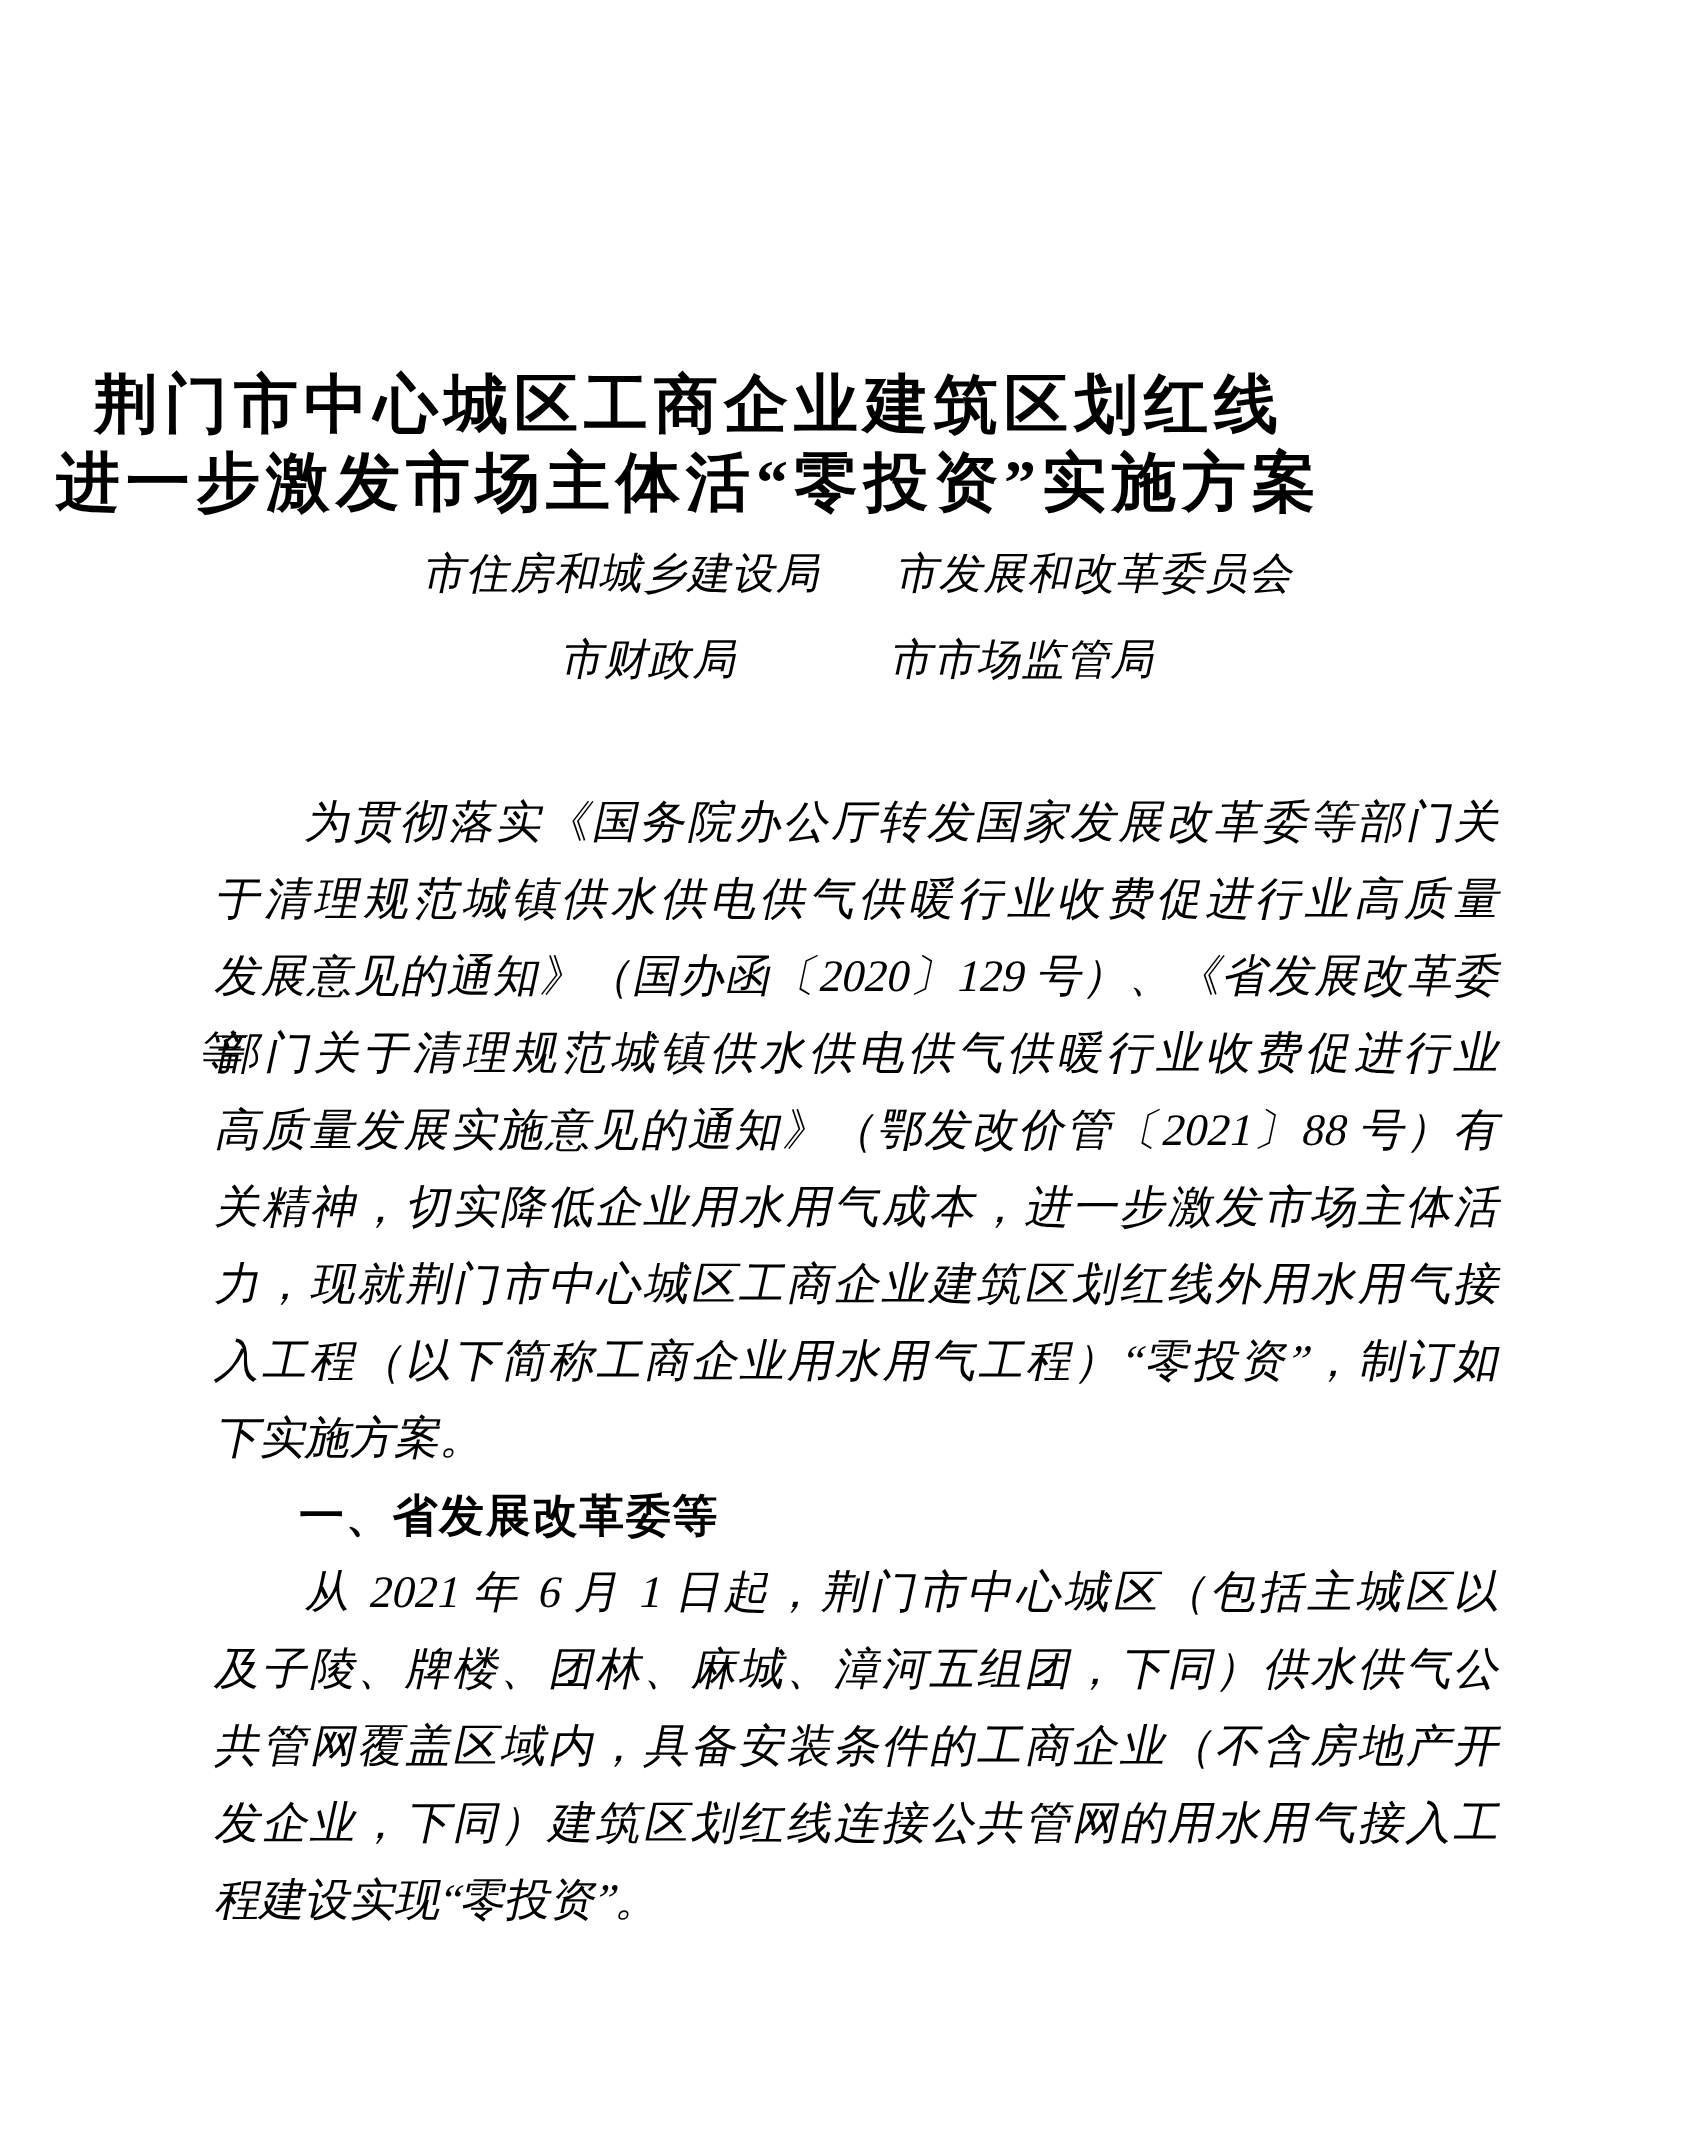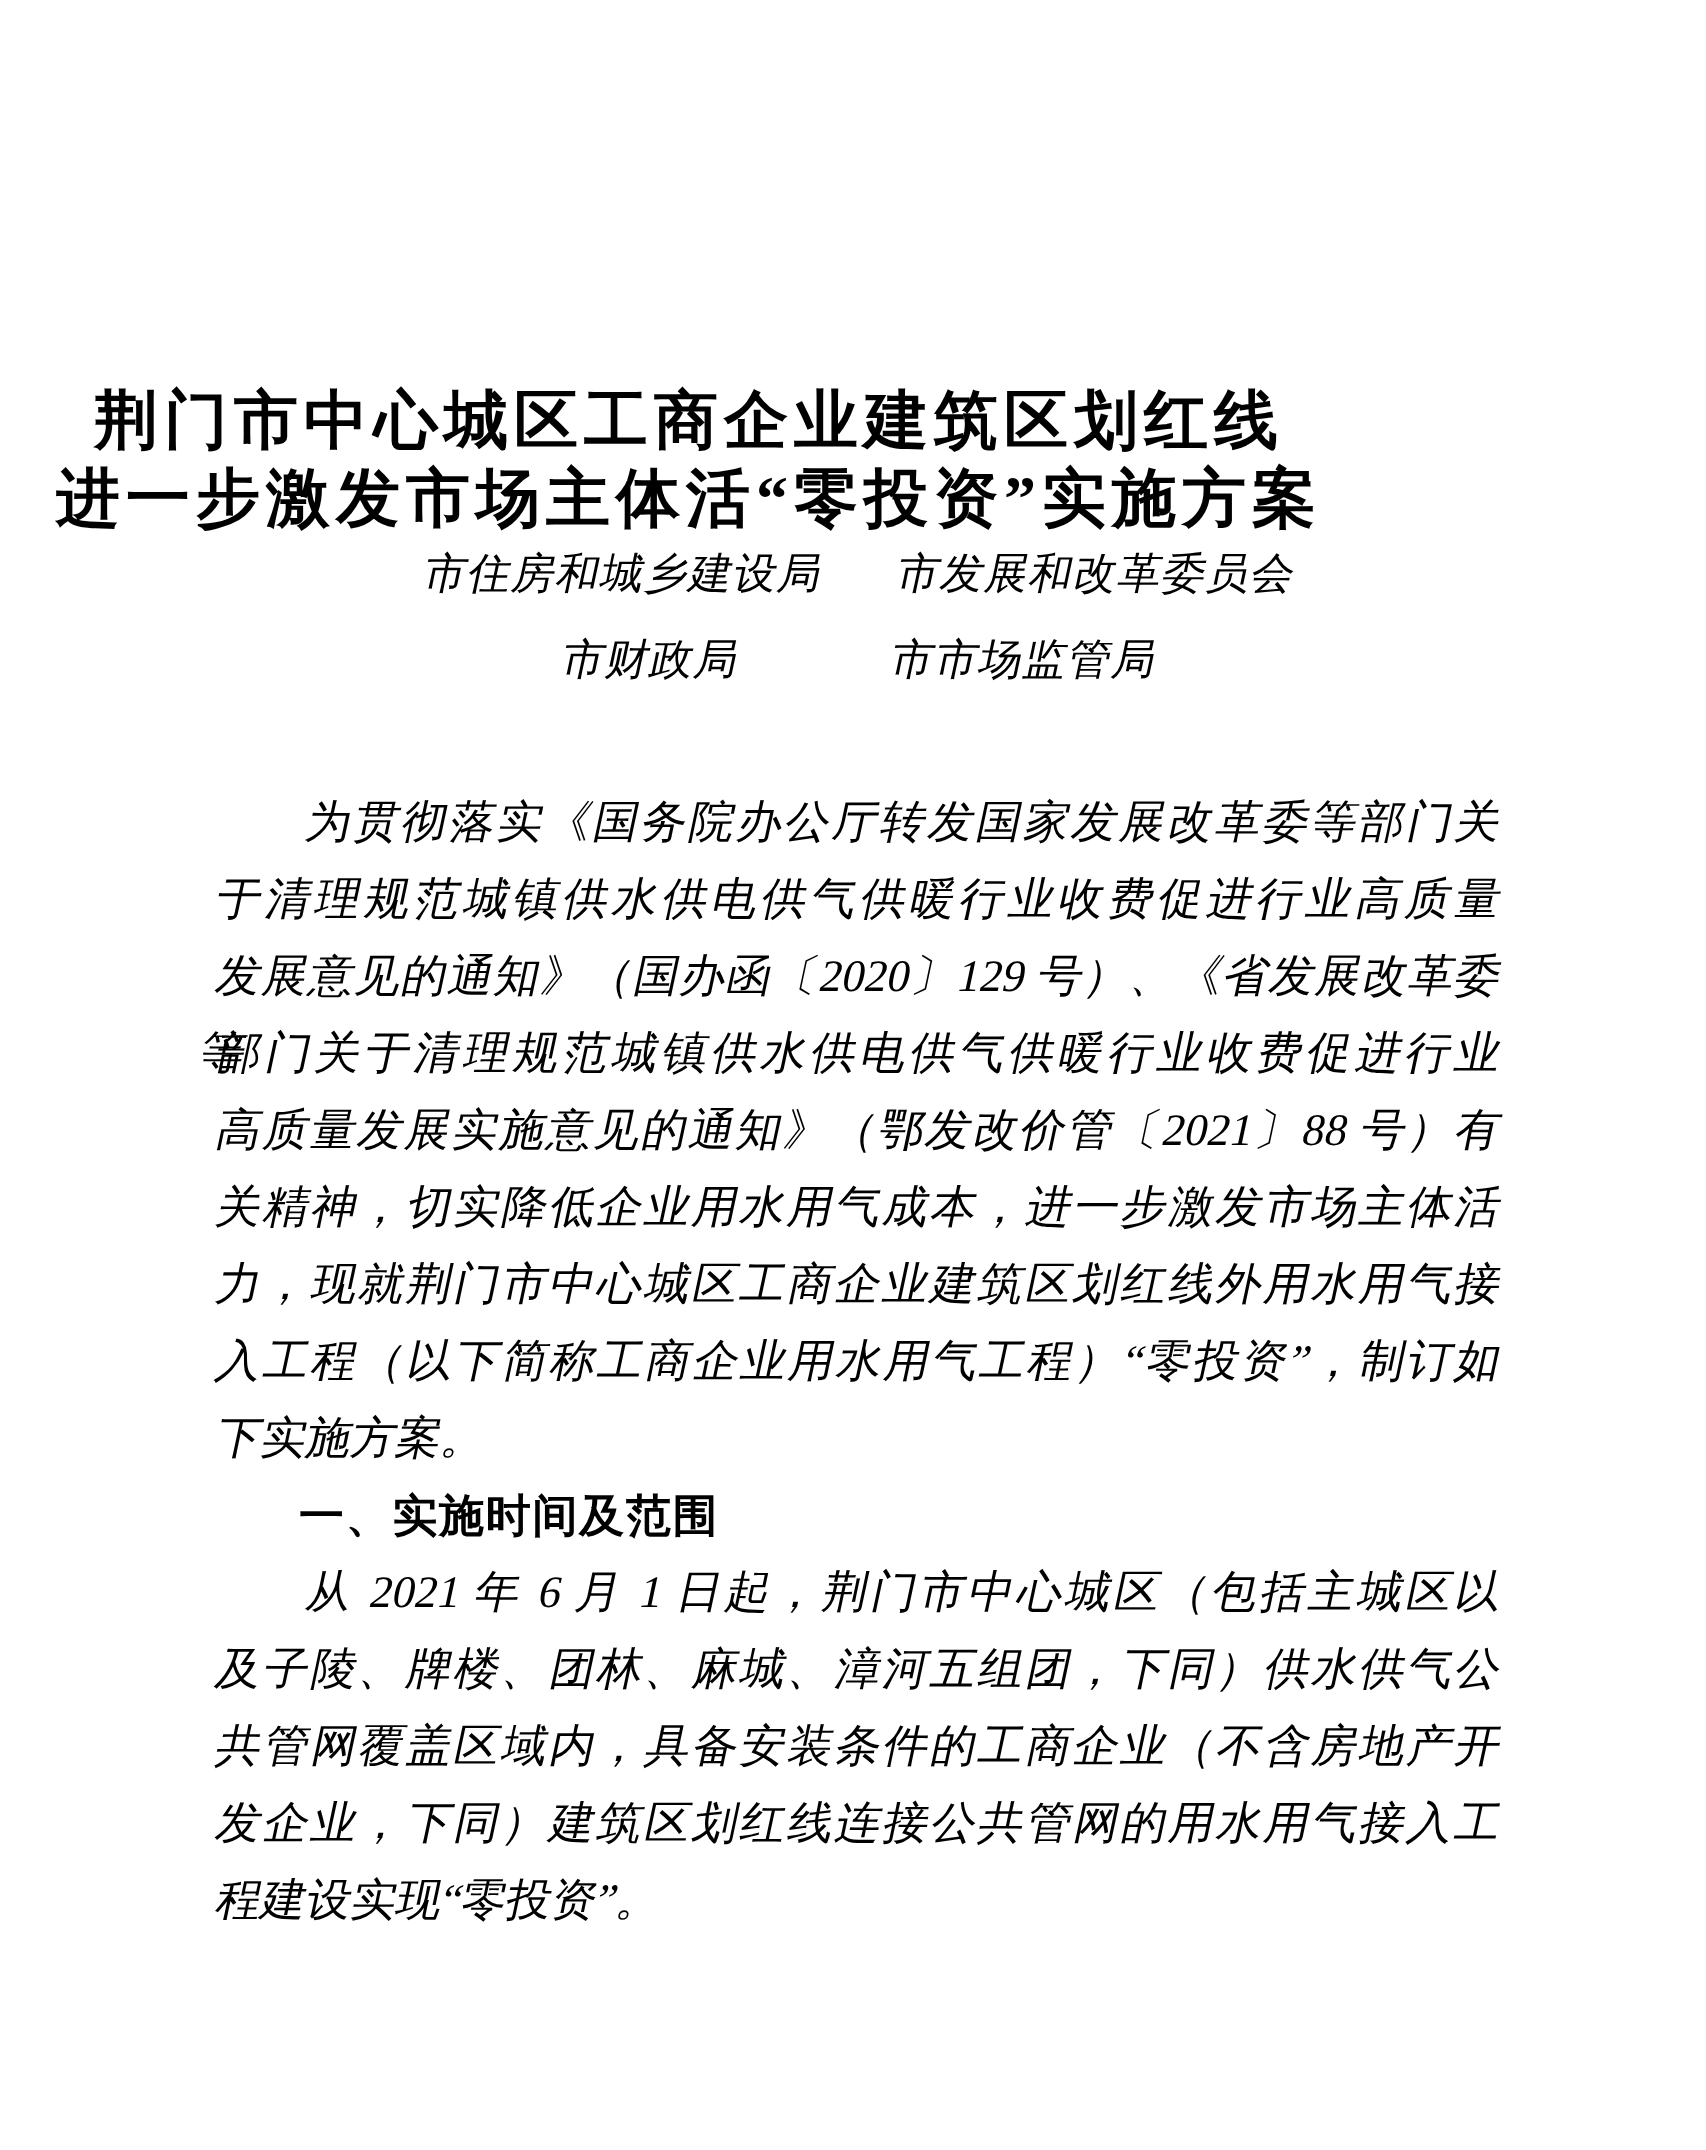--- a/index.html
+++ b/index.html
@@ -22,21 +22,20 @@
     top: 366px;
     left: 0;
     width: 1378px;
     text-align: center;
     font-family: "Liberation Serif", serif;
     font-weight: bold;
     font-size: 64px;
     line-height: 78px;
     letter-spacing: 6px;
     white-space: nowrap;
-    margin-top: 16px;
   }
 
   
   .byline {
     position: absolute;
     left: 0;
     width: 1707px;
     display: flex;
     justify-content: center;
     align-items: flex-end;
@@ -112,21 +111,21 @@
   <div class="doc-body">
     <div class="line skew first">为贯彻落实《国务院办公厅转发国家发展改革委等部门关</div>
     <div class="line skew">于清理规范城镇供水供电供气供暖行业收费促进行业高质量</div>
     <div class="line skew">发展意见的通知》（国办函〔2020〕129 号）、《省发展改革委等</div>
     <div class="line skew">部门关于清理规范城镇供水供电供气供暖行业收费促进行业</div>
     <div class="line skew">高质量发展实施意见的通知》（鄂发改价管〔2021〕88 号）有</div>
     <div class="line skew">关精神，切实降低企业用水用气成本，进一步激发市场主体活</div>
     <div class="line skew">力，现就荆门市中心城区工商企业建筑区划红线外用水用气接</div>
     <div class="line skew">入工程（以下简称工商企业用水用气工程）“零投资”，制订如</div>
     <div class="line skew end">下实施方案。</div>
-    <div class="line heading">一、实施时间及范围</div>
+    <div class="line heading">一、省发展改革委等</div>
     <div class="line skew first">从 2021 年 6 月 1 日起，荆门市中心城区（包括主城区以</div>
     <div class="line skew">及子陵、牌楼、团林、麻城、漳河五组团，下同）供水供气公</div>
     <div class="line skew">共管网覆盖区域内，具备安装条件的工商企业（不含房地产开</div>
     <div class="line skew">发企业，下同）建筑区划红线连接公共管网的用水用气接入工</div>
     <div class="line skew end">程建设实现“零投资”。</div>
   </div>
 
 </div>
 
 

